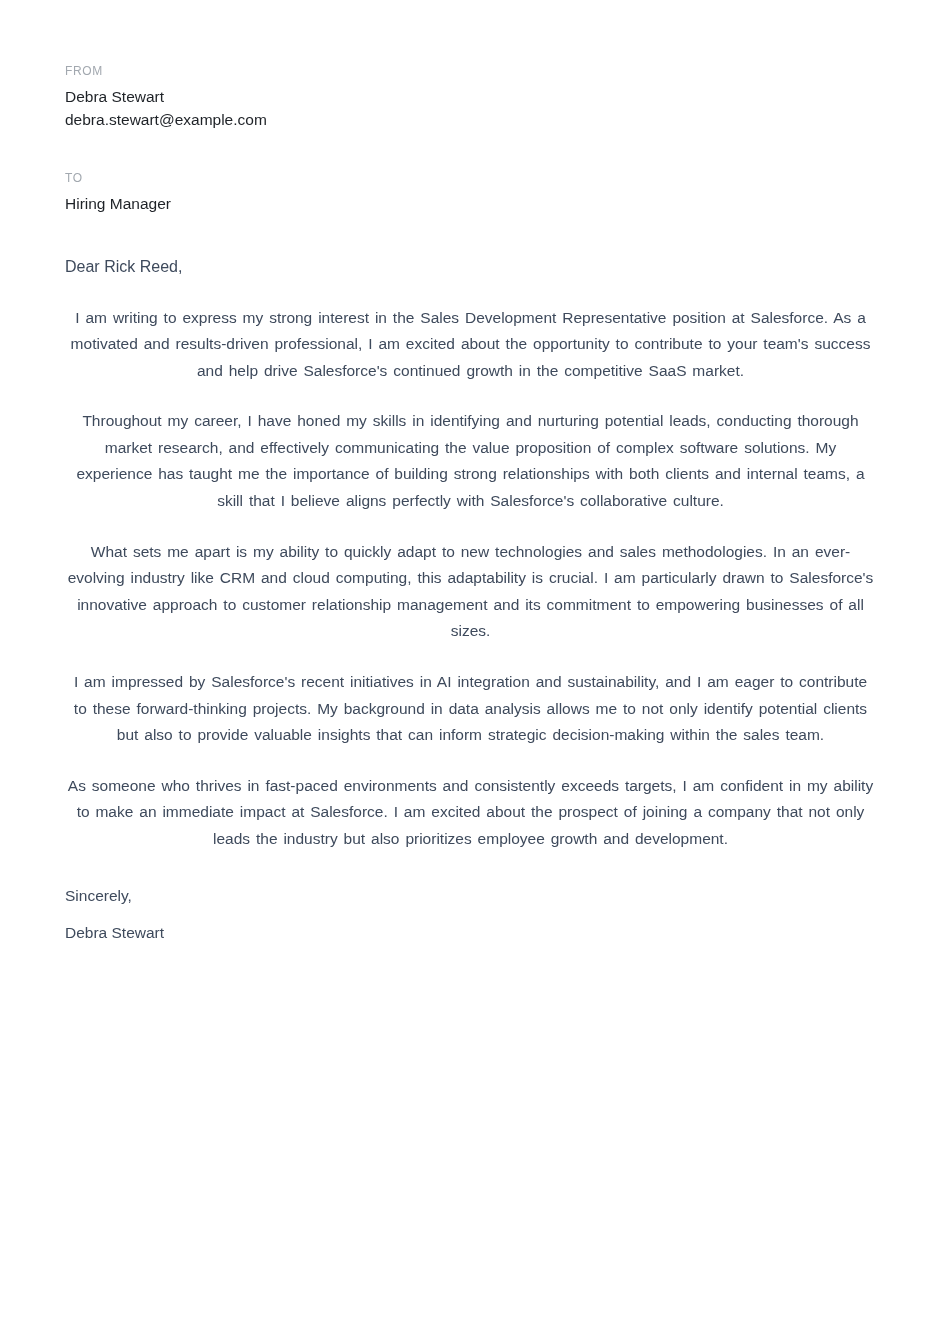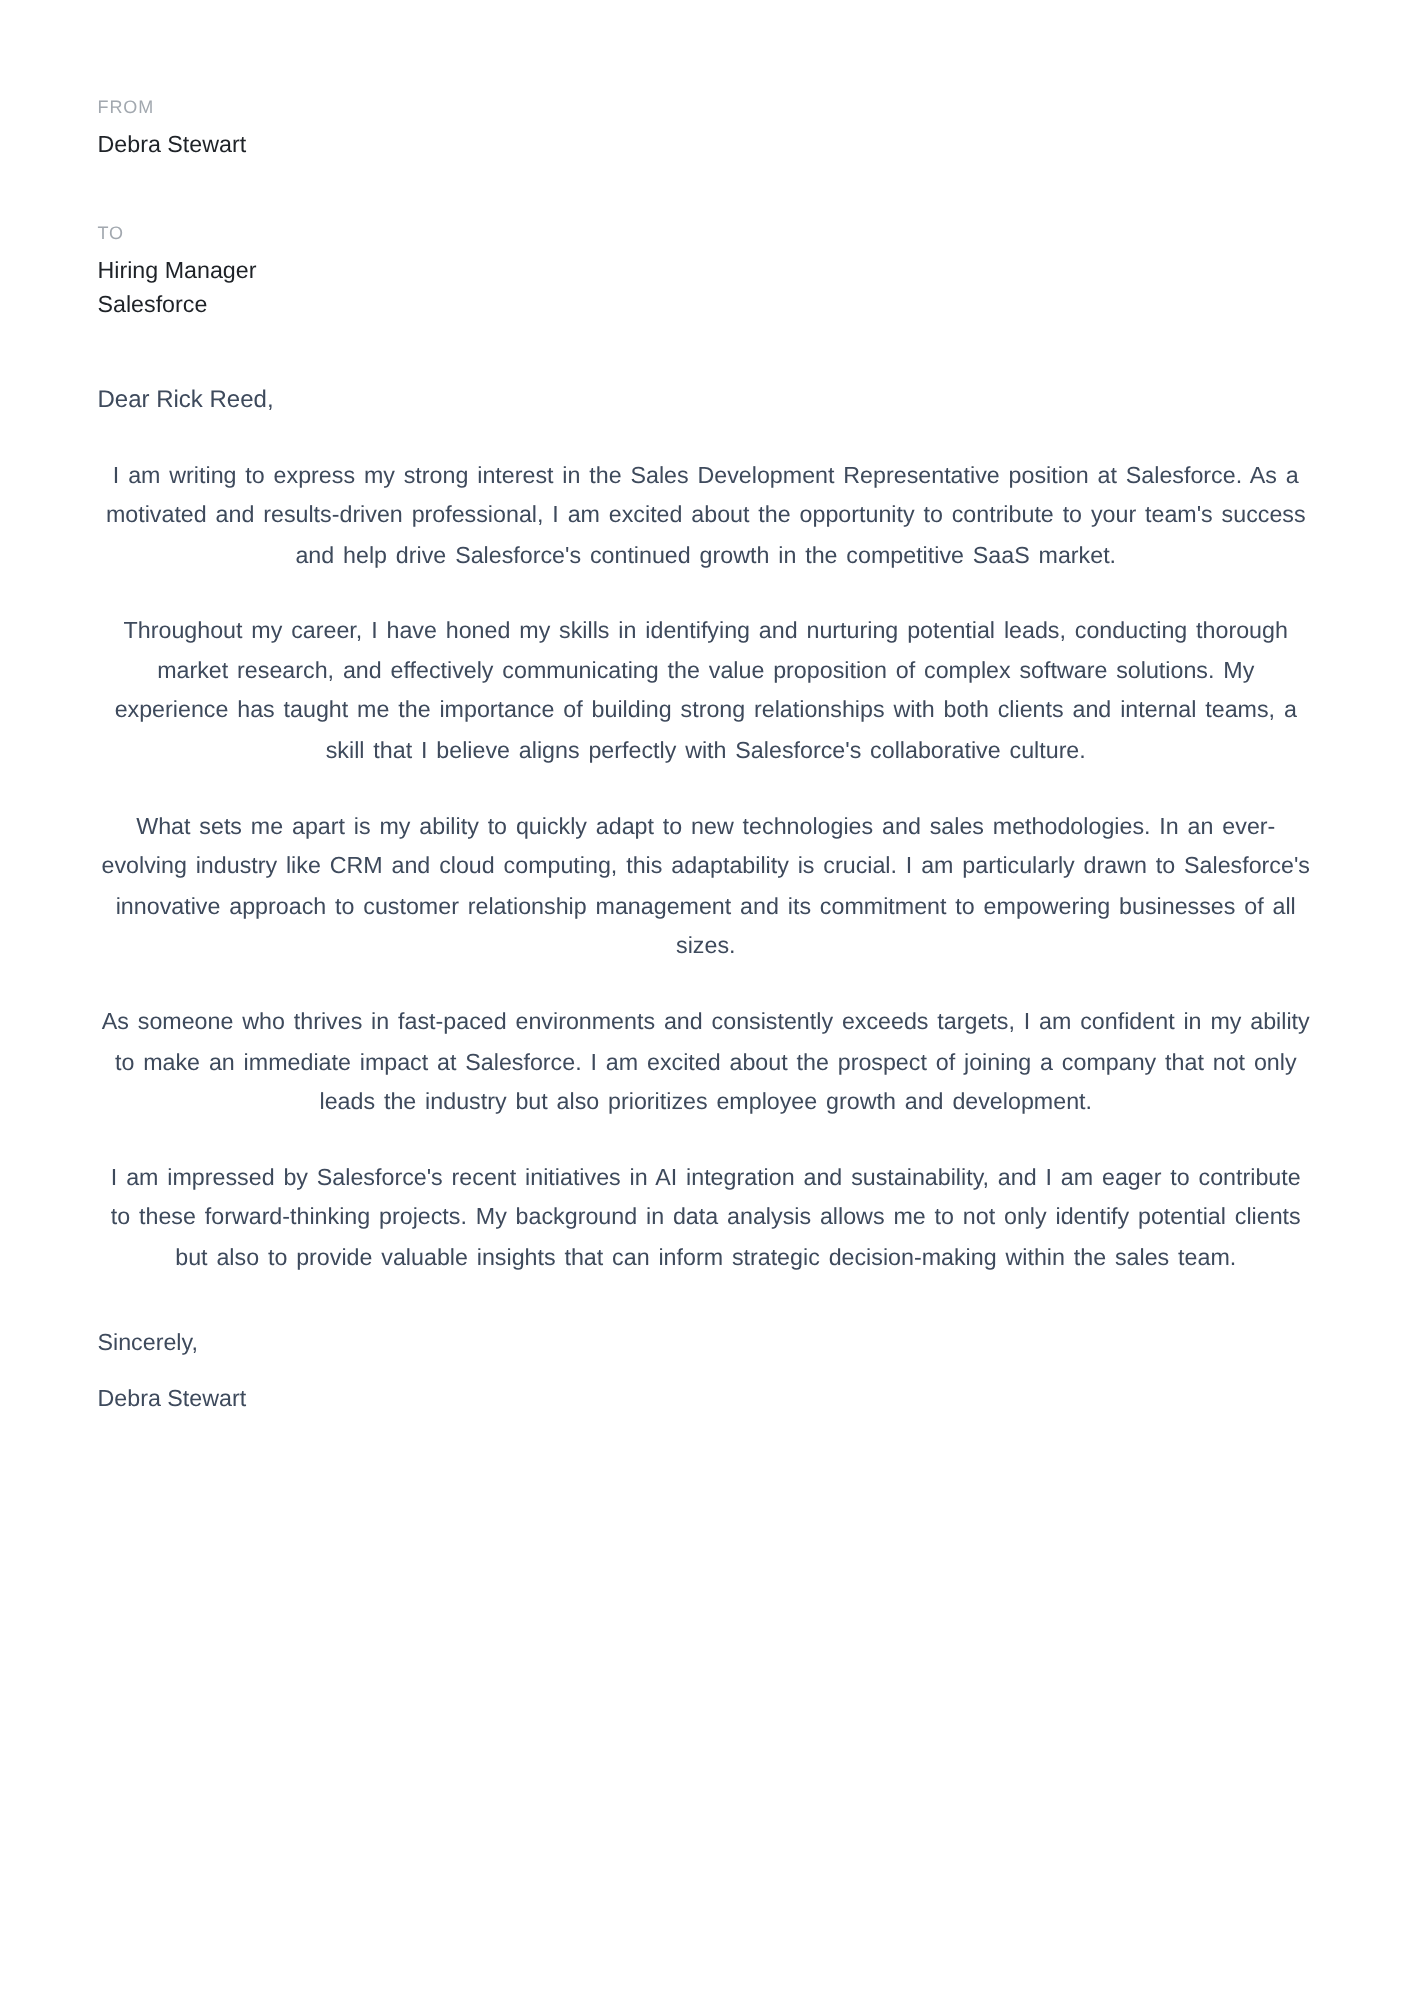--- a/index.html
+++ b/index.html
@@ -60,35 +60,35 @@
 </style>
 </head>
 <body>
 
 <div class="page">
   <div class="content">
 
     <div class="from-block">
       <div class="meta-label">FROM</div>
       <div class="meta-line">Debra Stewart</div>
+      <div class="meta-line">debra.stewart@example.com</div>
     </div>
 
     <div class="to-block">
       <div class="meta-label">TO</div>
       <div class="meta-line">Hiring Manager</div>
-      <div class="meta-line">Salesforce</div>
     </div>
 
     <div class="letter-body">
       <div class="salutation">Dear Rick Reed,</div>
 
       <p class="para">I am writing to express my strong interest in the Sales Development Representative position at Salesforce. As a motivated and results-driven professional, I am excited about the opportunity to contribute to your team's success and help drive Salesforce's continued growth in the competitive SaaS market.</p>
       <p class="para">Throughout my career, I have honed my skills in identifying and nurturing potential leads, conducting thorough market research, and effectively communicating the value proposition of complex software solutions. My experience has taught me the importance of building strong relationships with both clients and internal teams, a skill that I believe aligns perfectly with Salesforce's collaborative culture.</p>
       <p class="para">What sets me apart is my ability to quickly adapt to new technologies and sales methodologies. In an ever-evolving industry like CRM and cloud computing, this adaptability is crucial. I am particularly drawn to Salesforce's innovative approach to customer relationship management and its commitment to empowering businesses of all sizes.</p>
+      <p class="para">I am impressed by Salesforce's recent initiatives in AI integration and sustainability, and I am eager to contribute to these forward-thinking projects. My background in data analysis allows me to not only identify potential clients but also to provide valuable insights that can inform strategic decision-making within the sales team.</p>
       <p class="para">As someone who thrives in fast-paced environments and consistently exceeds targets, I am confident in my ability to make an immediate impact at Salesforce. I am excited about the prospect of joining a company that not only leads the industry but also prioritizes employee growth and development.</p>
-      <p class="para">I am impressed by Salesforce's recent initiatives in AI integration and sustainability, and I am eager to contribute to these forward-thinking projects. My background in data analysis allows me to not only identify potential clients but also to provide valuable insights that can inform strategic decision-making within the sales team.</p>
 
       <div class="closing">Sincerely,</div>
       <div class="signature">Debra Stewart</div>
     </div>
 
   </div>
 </div>
 
 </body></html>

